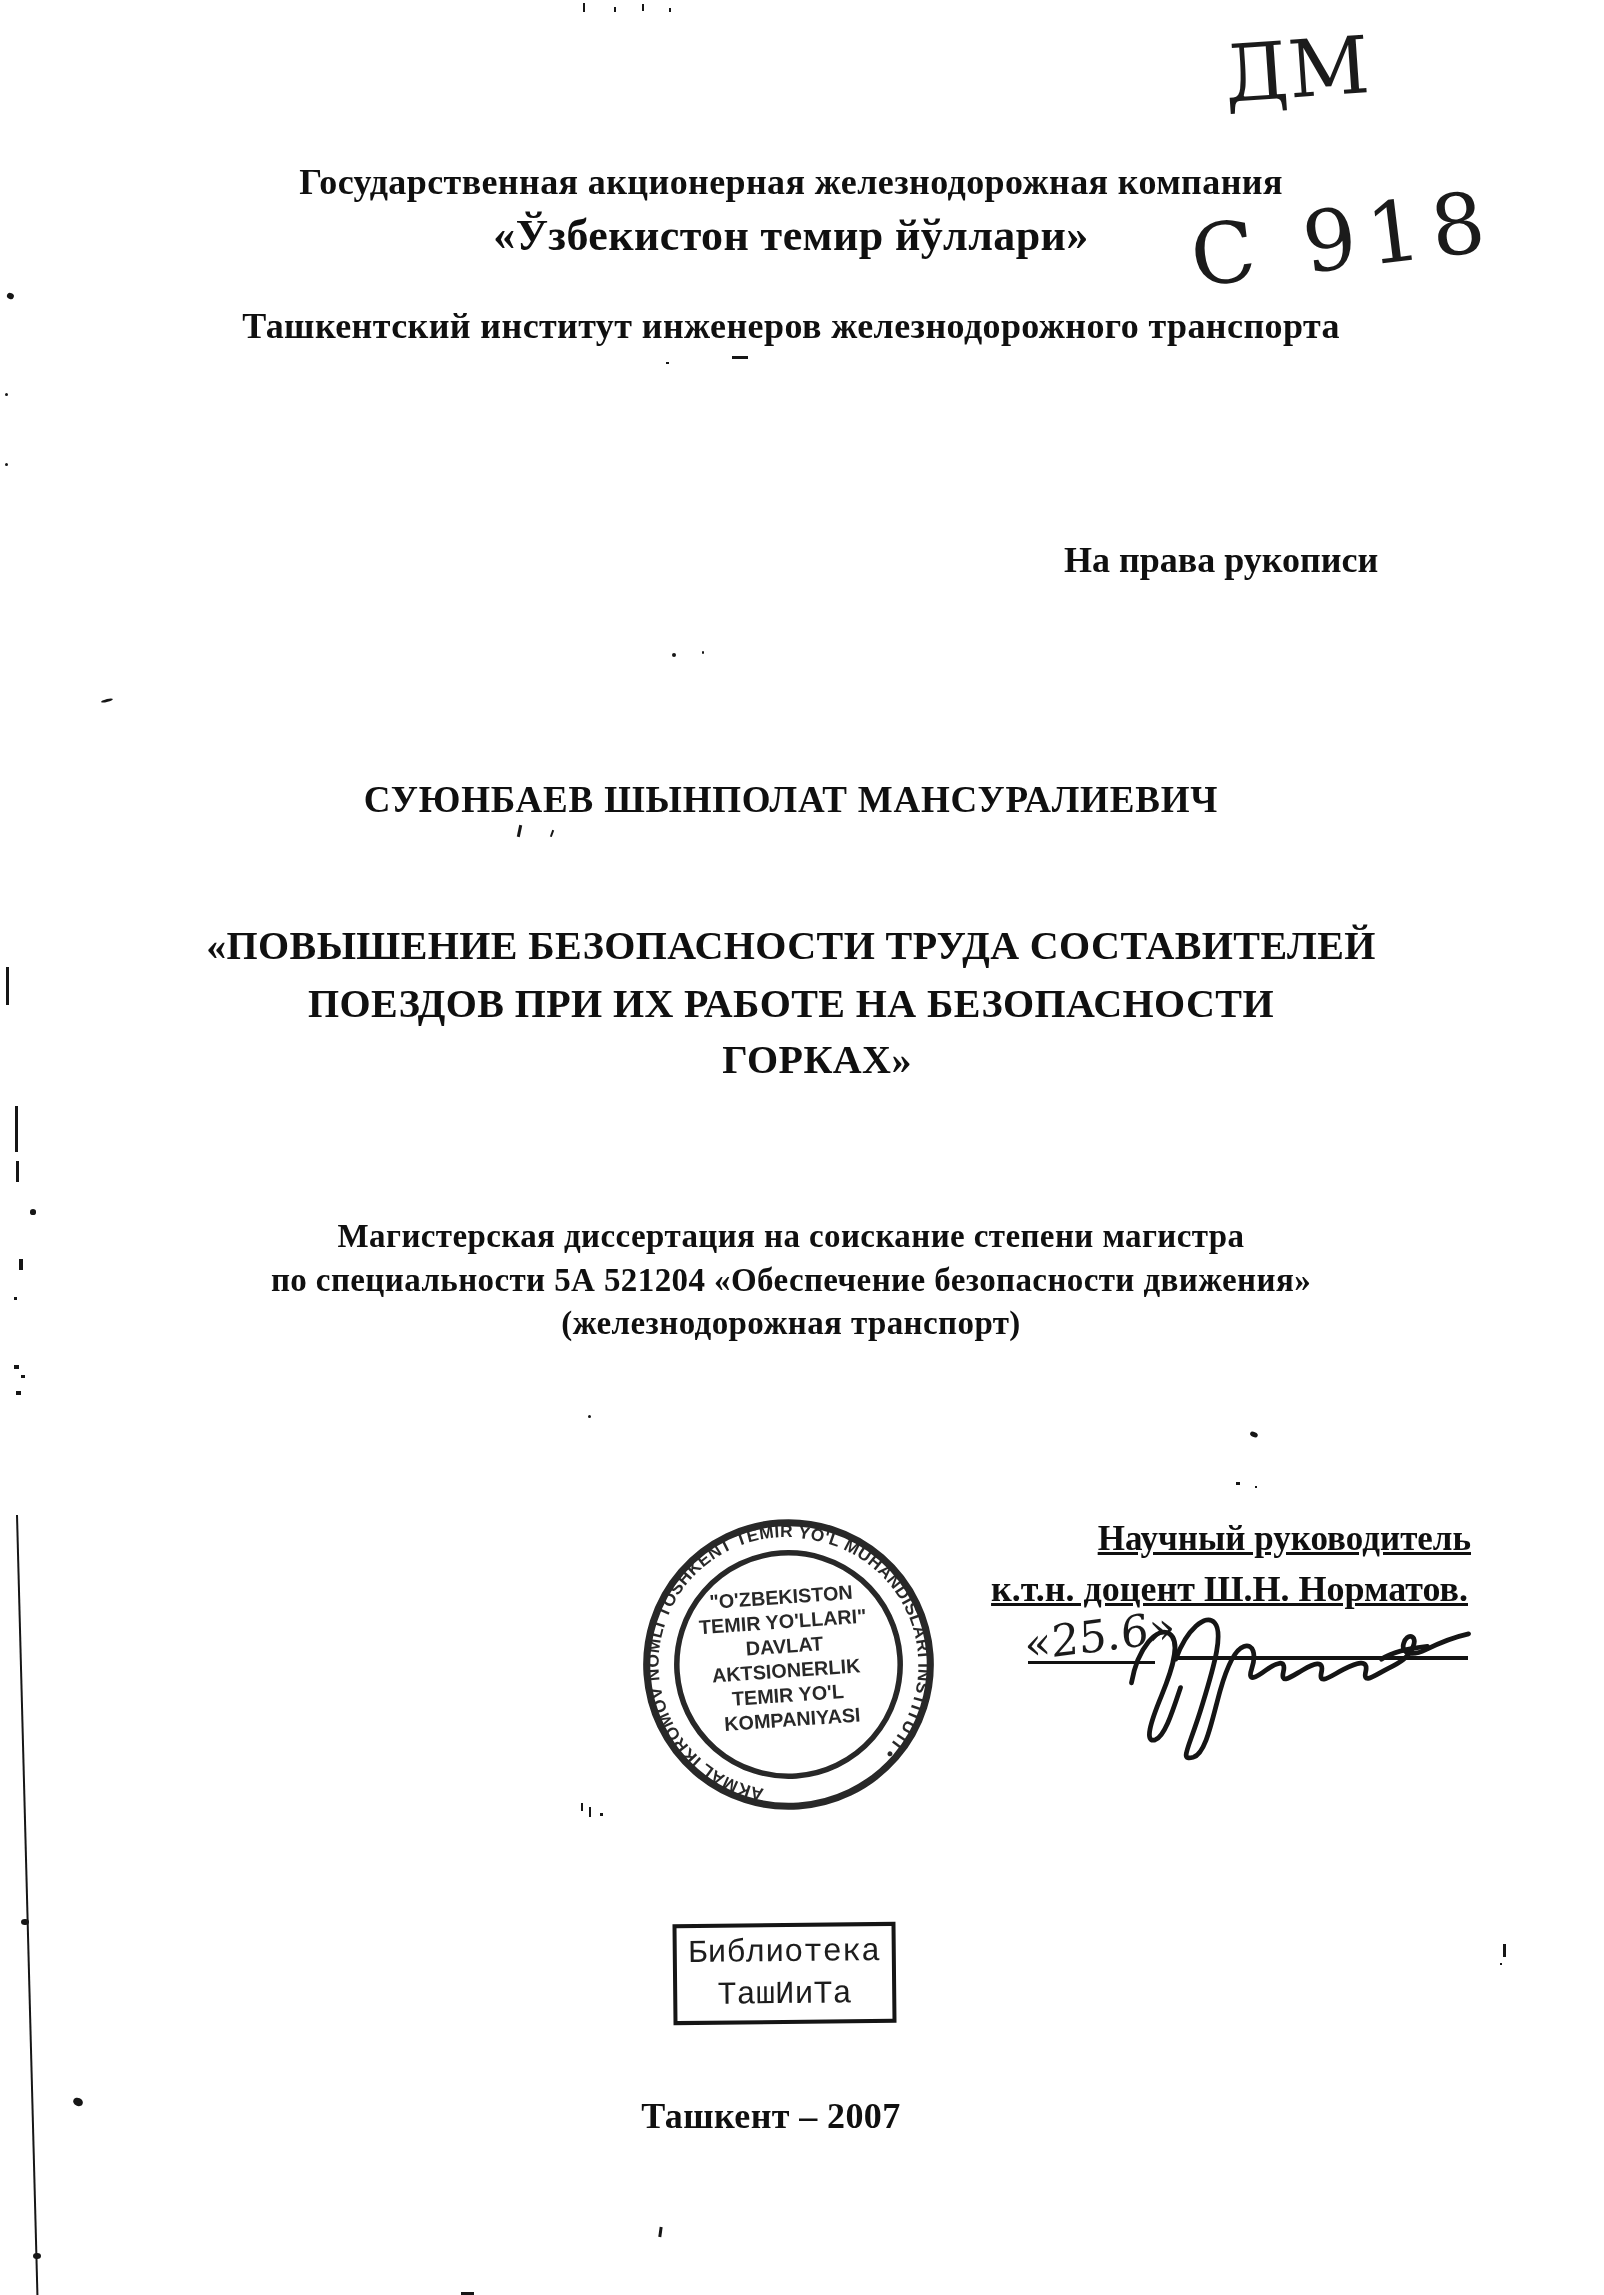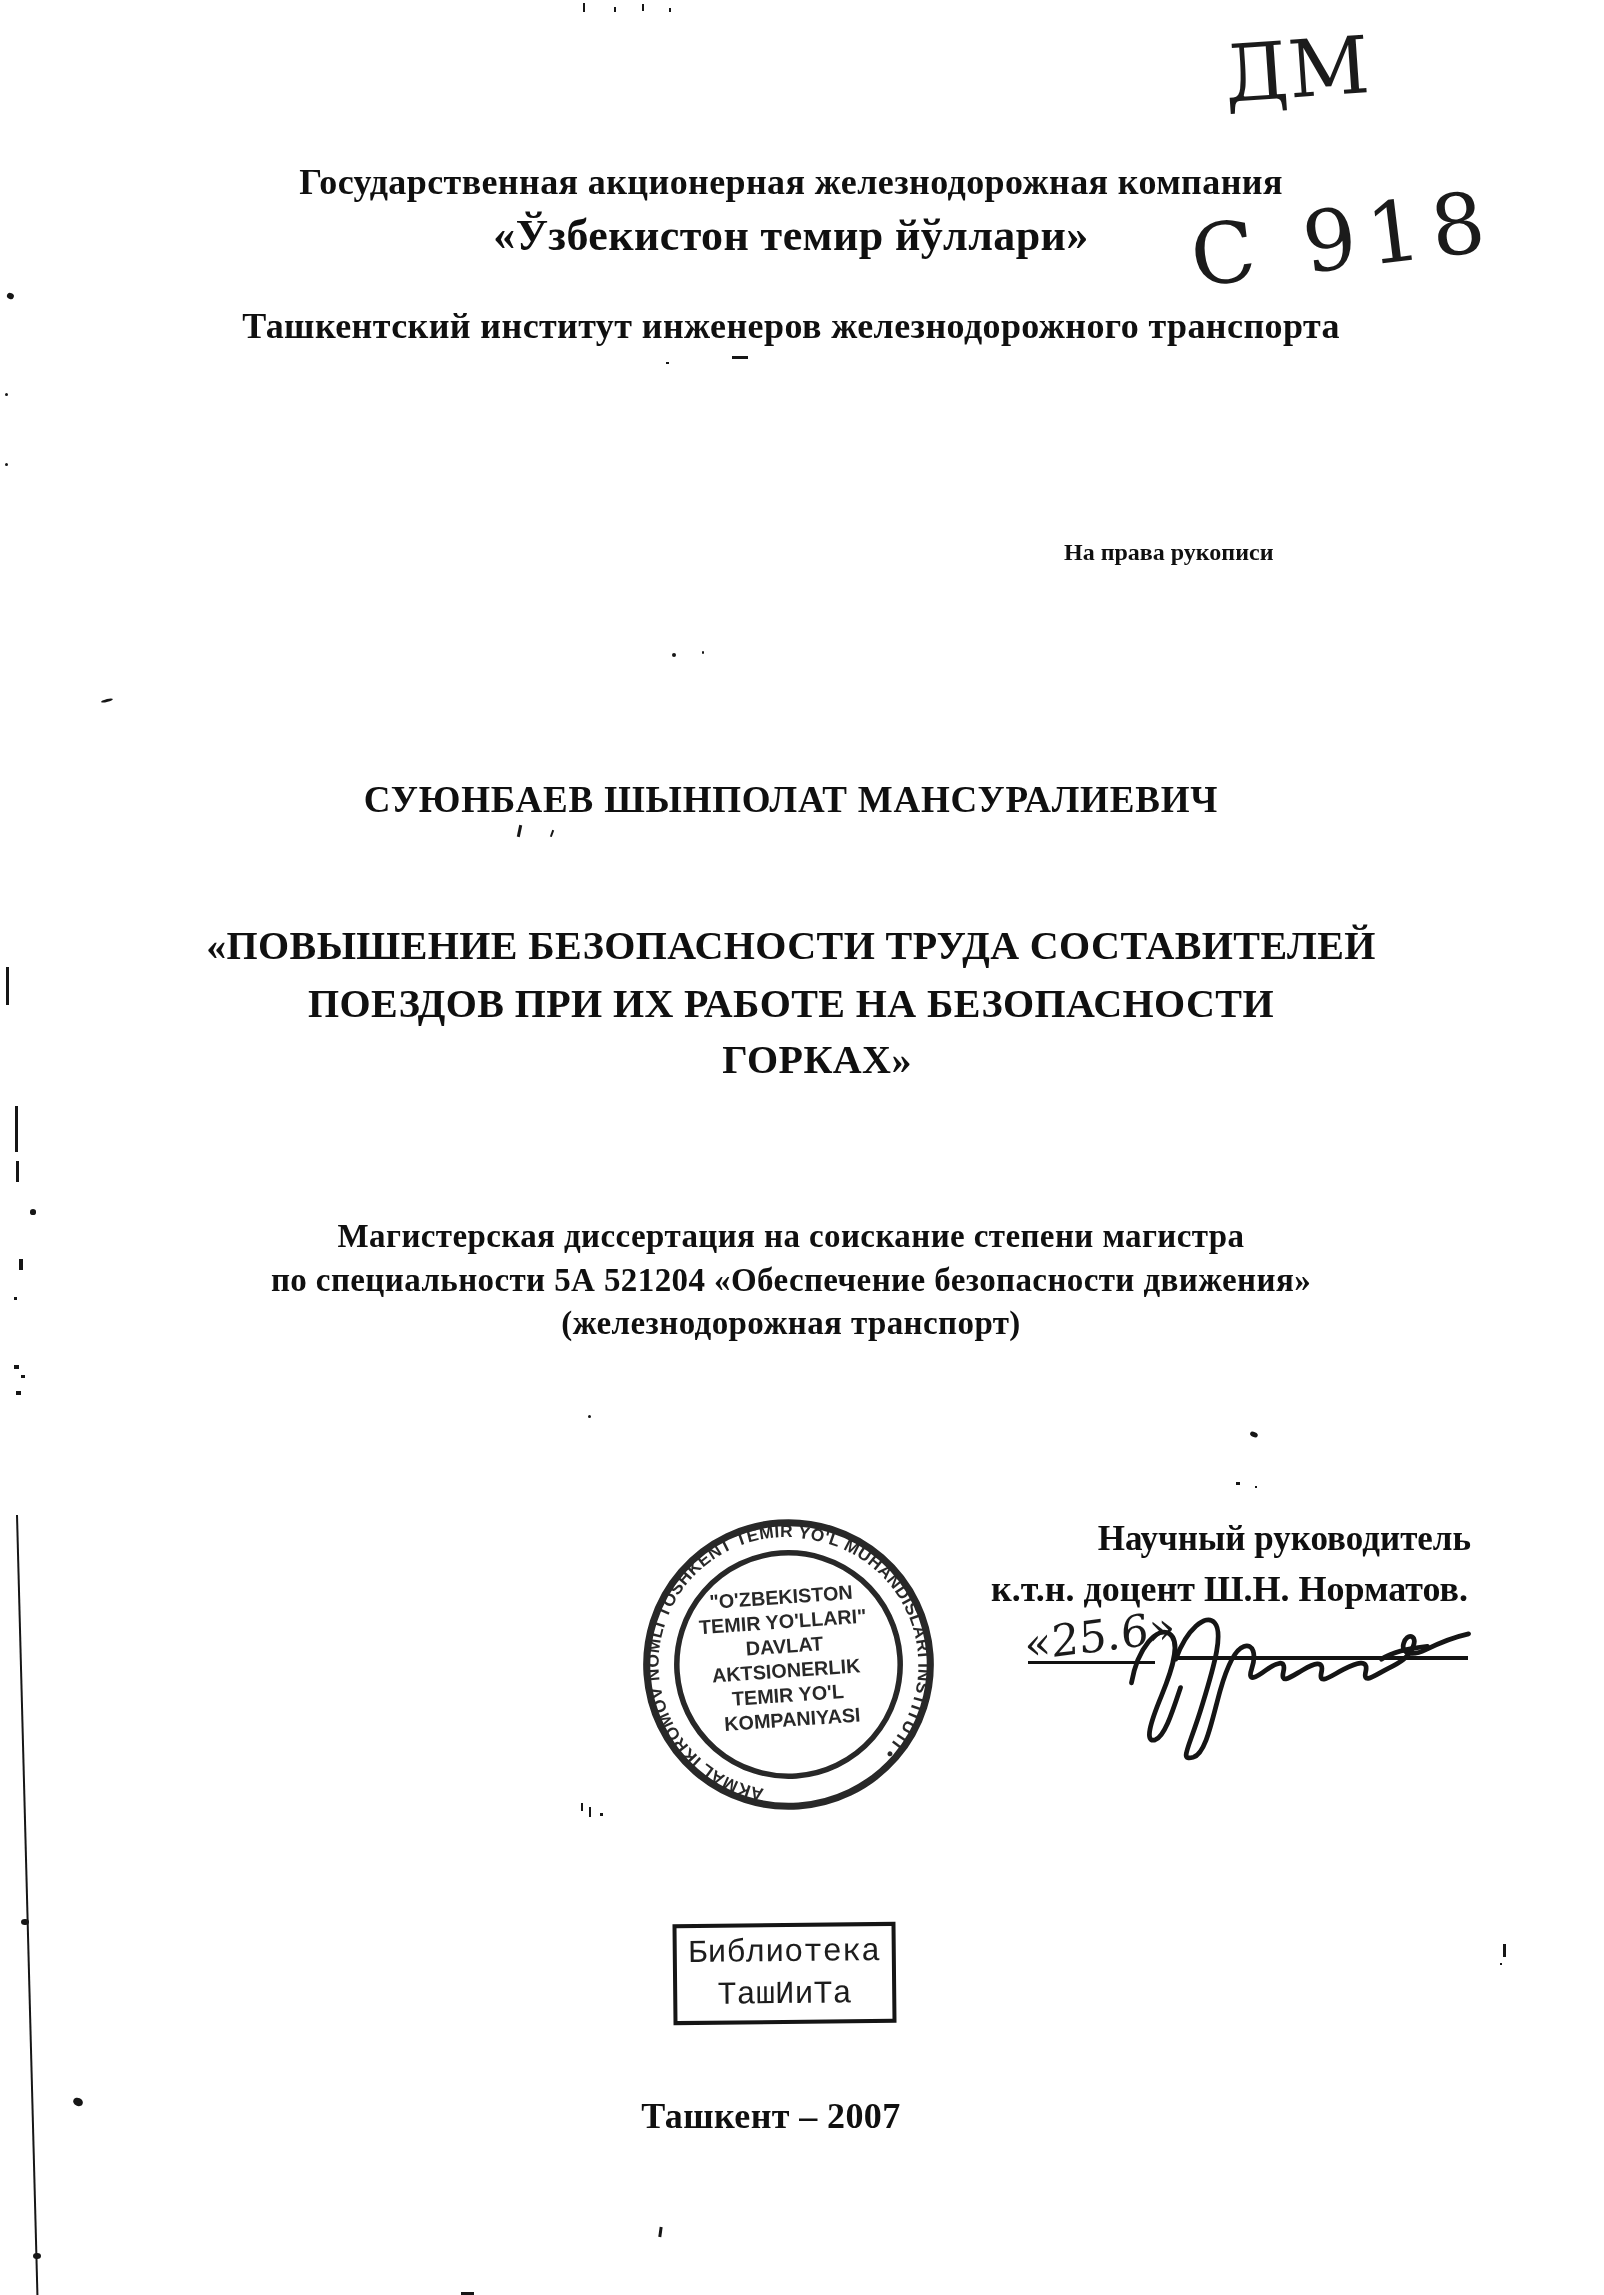--- a/index.html
+++ b/index.html
@@ -23,38 +23,38 @@
   }
   .art{position:absolute;background:#161616;}
   .sig-underline{position:absolute;background:#121212;}
   .libbox{
     position:absolute;left:673px;top:1923px;width:215px;height:93px;
     border:4px solid #151515;transform:rotate(-0.6deg);
     display:flex;flex-direction:column;justify-content:center;align-items:center;
     font-family:"Liberation Mono", monospace;font-size:32px;line-height:1.3;
     color:#1d1d1d;
   }
-  .sup{position:absolute;text-align:right;font-weight:bold;white-space:nowrap;}
+  .sup{position:absolute;text-align:right;font-weight:bold;white-space:nowrap;text-decoration:underline;}
   .seal{position:absolute;left:638px;top:1514px;width:301px;height:301px;transform:rotate(-4deg);opacity:.93;}
   .seal text{fill:#181818;font-family:"Liberation Sans", sans-serif;font-weight:bold;}
 </style>
 </head>
 <body>
 
 <div class="page">
 
   <div class="abs hand" style="left:1224px;top:24px;font-size:79px;transform:rotate(-4deg);">ДМ</div>
   <div class="abs hand" style="left:1190px;top:190px;font-size:84px;letter-spacing:11px;transform:rotate(-7deg);">С 918</div>
 
   <div class="ctr" style="top:161px;font-size:36px;">Государственная акционерная железнодорожная компания</div>
   <div class="ctr" style="top:210px;font-size:44px;">«Ўзбекистон темир йўллари»</div>
 
   <div class="ctr" style="top:305px;font-size:36px;">Ташкентский институт инженеров железнодорожного транспорта</div>
 
-  <div class="abs" style="left:1064px;top:539px;font-size:24px;font-weight:bold;white-space:nowrap;">На права рукописи</div>
+  <div class="abs" style="left:1064px;top:539px;font-size:36px;font-weight:bold;white-space:nowrap;">На права рукописи</div>
 
   <div class="ctr" style="top:778px;font-size:37px;letter-spacing:0.8px;">СУЮНБАЕВ ШЫНПОЛАТ МАНСУРАЛИЕВИЧ</div>
 
   <div class="ctr" style="top:922px;font-size:40px;">«ПОВЫШЕНИЕ БЕЗОПАСНОСТИ ТРУДА СОСТАВИТЕЛЕЙ</div>
   <div class="ctr" style="top:980px;font-size:40px;">ПОЕЗДОВ ПРИ ИХ РАБОТЕ НА БЕЗОПАСНОСТИ</div>
   <div class="ctr" style="top:1036px;font-size:40px;padding-left:26px;">ГОРКАХ»</div>
 
   <div class="ctr" style="top:1218px;font-size:33px;">Магистерская диссертация на соискание степени магистра</div>
   <div class="ctr" style="top:1262px;font-size:33px;">по специальности 5А 521204 «Обеспечение безопасности движения»</div>
   <div class="ctr" style="top:1305px;font-size:33px;">(железнодорожная транспорт)</div>

